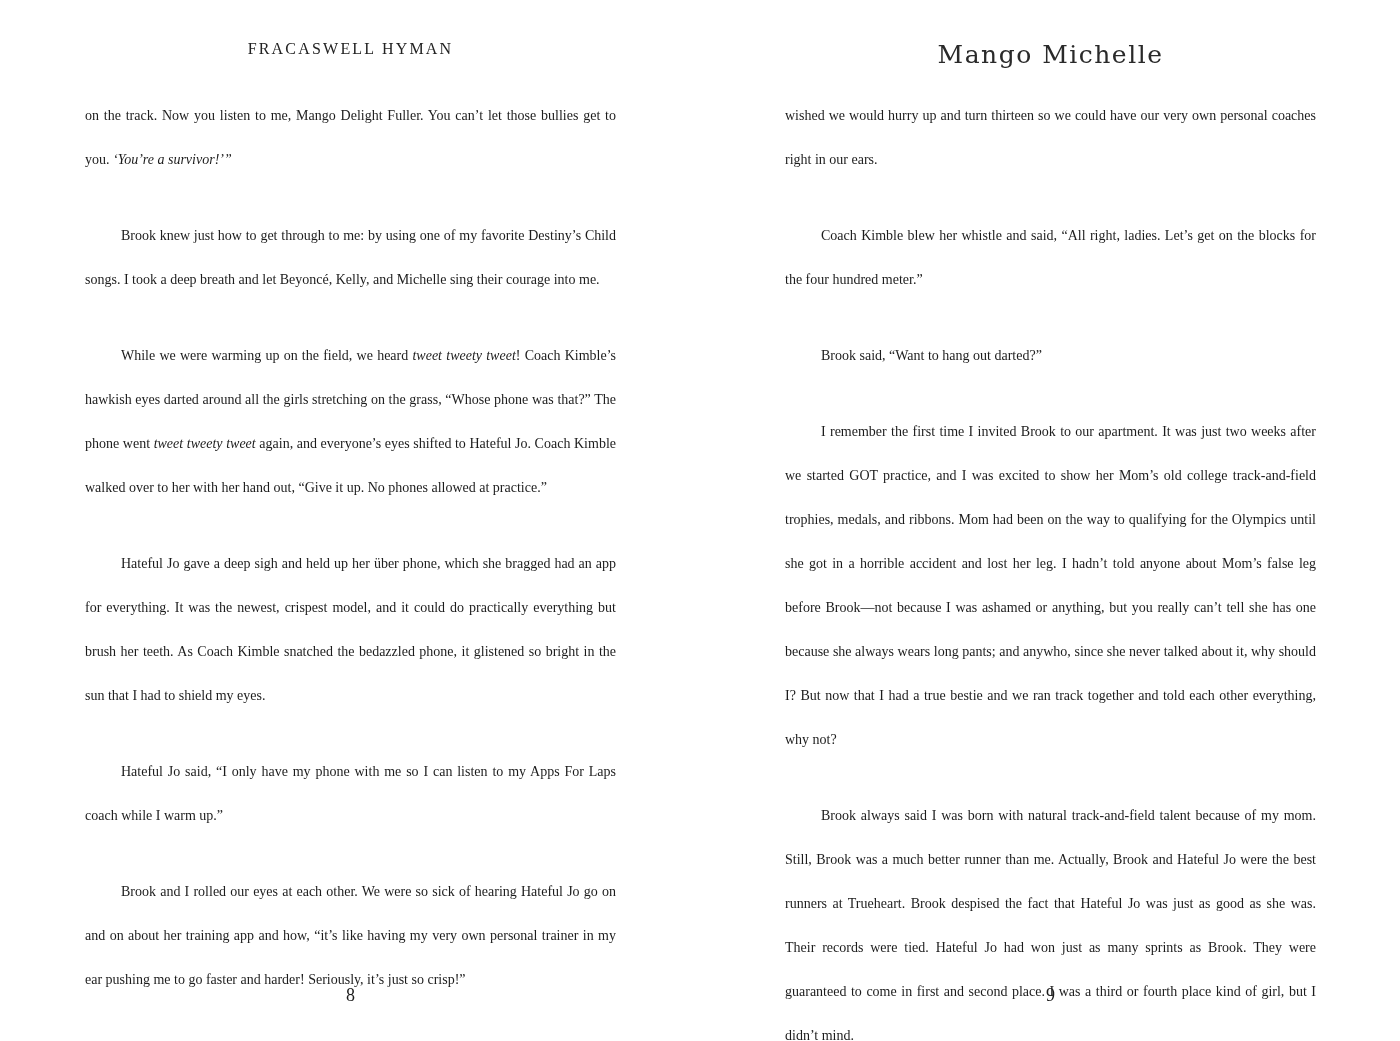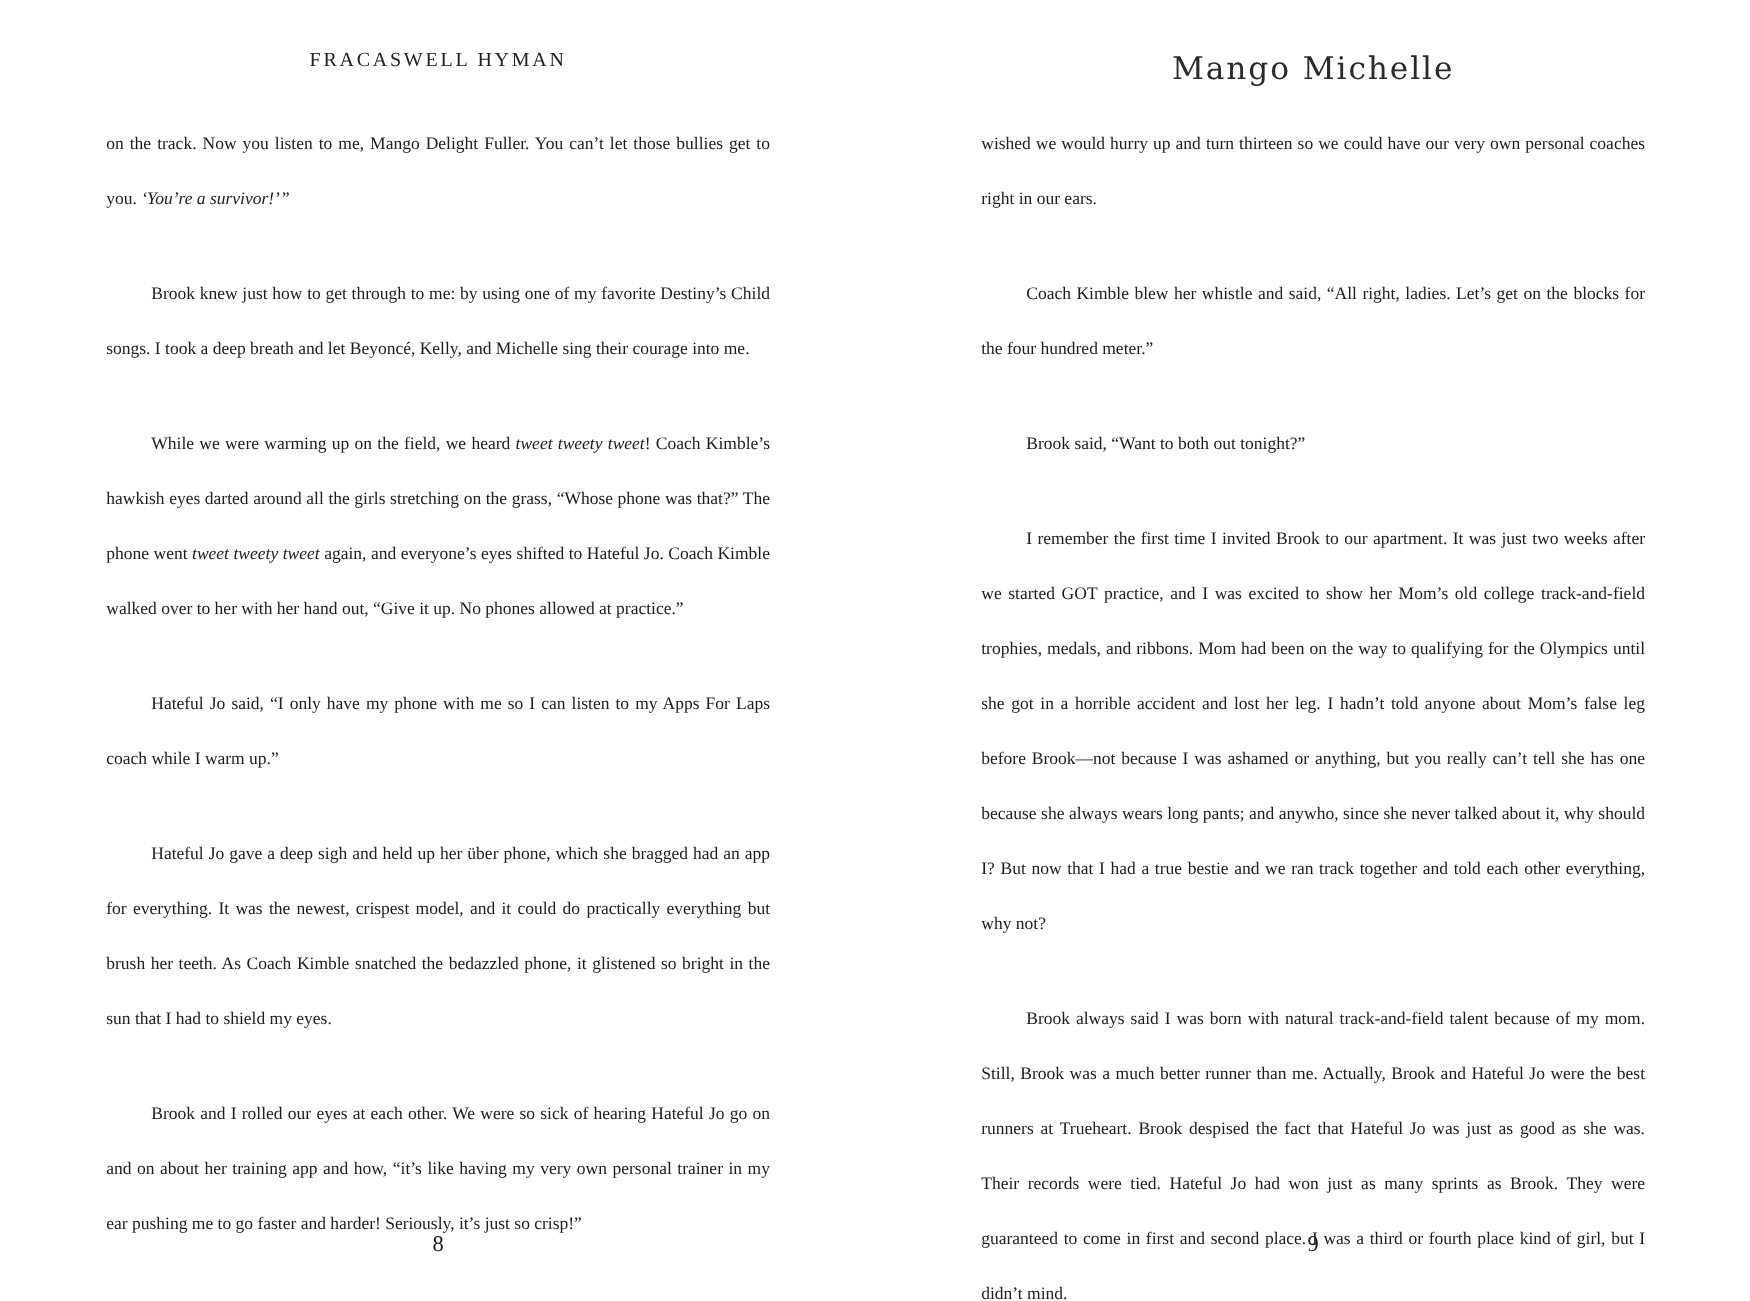--- a/index.html
+++ b/index.html
@@ -83,33 +83,33 @@
 <body>
 
 <div class="spread">
 
   <div class="page left">
     <div class="running-head author">FRACASWELL HYMAN</div>
     <div class="body-text">
         <p class=""><span>on the track. Now you listen to me, Mango Delight Fuller. You can’t let those bullies get to you. </span><em>‘You’re a survivor!’”</em></p>
         <p class="indent"><span>Brook knew just how to get through to me: by using one of my favorite Destiny’s Child songs. I took a deep breath and let Beyoncé, Kelly, and Michelle sing their courage into me.</span></p>
         <p class="indent"><span>While we were warming up on the field, we heard </span><em>tweet tweety tweet</em><span>! Coach Kimble’s hawkish eyes darted around all the girls stretching on the grass, “Whose phone was that?” The phone went </span><em>tweet tweety tweet</em><span> again, and everyone’s eyes shifted to Hateful Jo. Coach Kimble walked over to her with her hand out, “Give it up. No phones allowed at practice.”</span></p>
+        <p class="indent"><span>Hateful Jo gave a deep sigh and held up her über phone, which she bragged had an app for everything. It was the newest, crispest model, and it could do practically everything but brush her teeth. As Coach Kimble snatched the bedazzled phone, it glistened so bright in the sun that I had to shield my eyes.</span></p>
         <p class="indent"><span>Hateful Jo said, “I only have my phone with me so I can listen to my Apps For Laps coach while I warm up.”</span></p>
-        <p class="indent"><span>Hateful Jo gave a deep sigh and held up her über phone, which she bragged had an app for everything. It was the newest, crispest model, and it could do practically everything but brush her teeth. As Coach Kimble snatched the bedazzled phone, it glistened so bright in the sun that I had to shield my eyes.</span></p>
         <p class="indent"><span>Brook and I rolled our eyes at each other. We were so sick of hearing Hateful Jo go on and on about her training app and how, “it’s like having my very own personal trainer in my ear pushing me to go faster and harder! Seriously, it’s just so crisp!”</span></p>
         <p class="indent"><span>Brook called it “Apps For Saps,” but deep down we both</span></p>
       </div>
     <div class="folio">8</div>
   </div>
 
   <div class="page right">
     <div class="running-head title">Mango Michelle</div>
     <div class="body-text">
         <p class=""><span>wished we would hurry up and turn thirteen so we could have our very own personal coaches right in our ears.</span></p>
         <p class="indent"><span>Coach Kimble blew her whistle and said, “All right, ladies. Let’s get on the blocks for the four hundred meter.”</span></p>
-        <p class="indent"><span>Brook said, “Want to both out tonight?”</span></p>
+        <p class="indent"><span>Brook said, “Want to hang out darted?”</span></p>
         <p class="indent"><span>I remember the first time I invited Brook to our apartment. It was just two weeks after we started GOT practice, and I was excited to show her Mom’s old college track-and-field trophies, medals, and ribbons. Mom had been on the way to qualifying for the Olympics until she got in a horrible accident and lost her leg. I hadn’t told anyone about Mom’s false leg before Brook—not because I was ashamed or anything, but you really can’t tell she has one because she always wears long pants; and anywho, since she never talked about it, why should I? But now that I had a true bestie and we ran track together and told each other everything, why not?</span></p>
         <p class="indent"><span>Brook always said I was born with natural track-and-field talent because of my mom. Still, Brook was a much better runner than me. Actually, Brook and Hateful Jo were the best runners at Trueheart. Brook despised the fact that Hateful Jo was just as good as she was. Their records were tied. Hateful Jo had won just as many sprints as Brook. They were guaranteed to come in first and second place. I was a third or fourth place kind of girl, but I didn’t mind.</span></p>
       </div>
     <div class="folio">9</div>
   </div>
 
 </div>
 
 </body></html>

